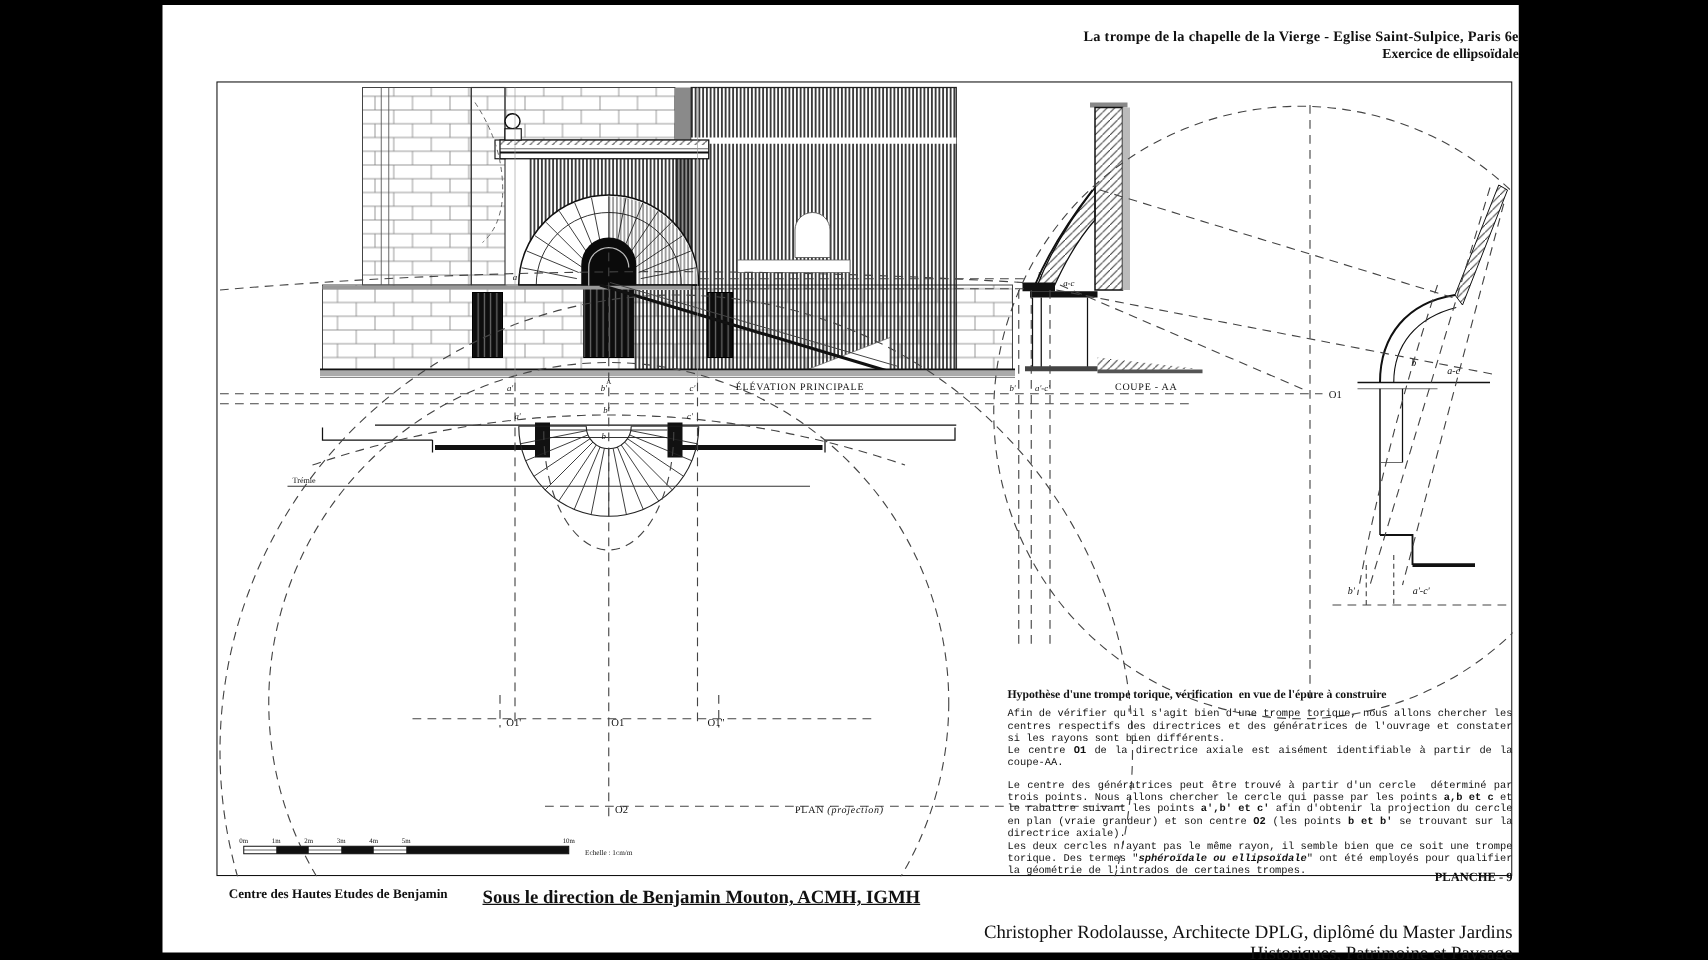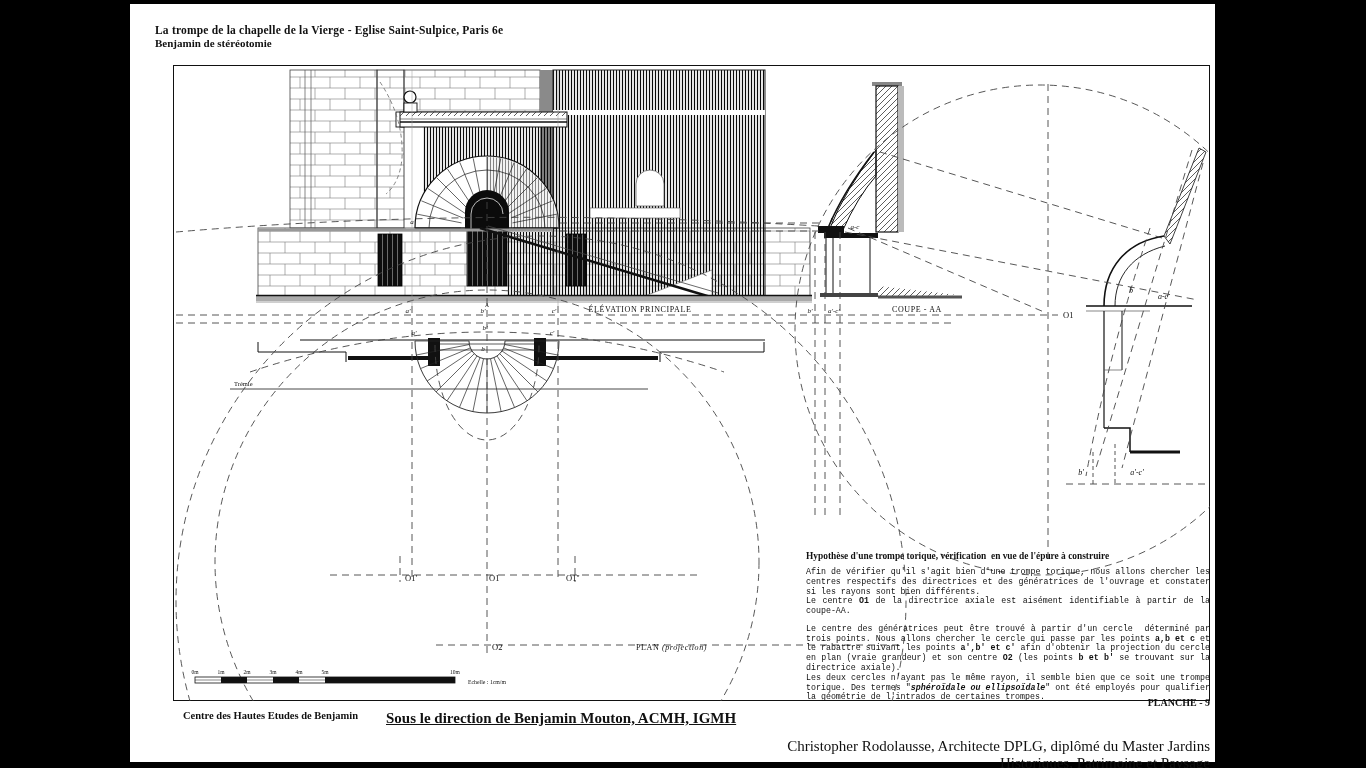--- a/index.html
+++ b/index.html
@@ -1,18 +1,18 @@
 <!DOCTYPE html>
 <html><head>
 <meta charset="utf-8">
 <style>
   html,body{margin:0;padding:0;background:#000;width:1366px;height:768px;overflow:hidden;}
   body{position:relative;font-family:"Liberation Serif",serif;color:#111;}
   .page{position:absolute;left:130px;top:4px;width:1085px;height:758px;background:#fff;}
-  .title{position:absolute;left:130px;top:24px;width:1085px;text-align:left;padding-left:25px;}
+  .title{position:absolute;left:130px;top:24px;width:1085px;text-align:right;}
   .title .t1{font-size:11.5px;font-weight:bold;letter-spacing:.2px;}
   .title .t2{font-size:11px;font-weight:bold;margin-top:1px;}
   .drawing-svg{position:absolute;left:173px;top:65px;width:1037px;height:636px;}
   .notes{position:absolute;left:806px;top:551px;width:404px;}
   .notes h3{margin:0 0 6px 0;font-size:9.4px;font-weight:bold;white-space:pre-wrap;}
   .notes p{margin:0;font-size:8.3px;line-height:1.18;text-align:justify;white-space:pre-wrap;font-family:Liberation Mono, monospace;}
   .notes p + p{margin-top:8px;}
   .planche{position:absolute;left:900px;top:697px;width:310px;text-align:right;font-size:10px;font-weight:bold;}
   .foot-left-1{position:absolute;left:183px;top:710px;font-size:10.5px;font-weight:bold;}
   .foot-left-2{position:absolute;left:386px;top:710px;font-size:15px;font-weight:bold;text-decoration:underline;}
@@ -27,21 +27,21 @@
   .tick{font-size:5.5px;}
   .cap{font-size:5.8px;}
 </style>
 </head>
 <body>
 
 <div class="page"></div>
 
 <div class="title">
   <div class="t1">La trompe de la chapelle de la Vierge - Eglise Saint-Sulpice, Paris 6e</div>
-  <div class="t2">Benjamin de stéréotomie</div>
+  <div class="t2">Exercice de ellipsoïdale</div>
 </div>
 
 <svg class="drawing-svg" viewBox="173 65 1037 636" xmlns="http://www.w3.org/2000/svg">
   <defs>
     <pattern id="ash" width="30" height="22" patternUnits="userSpaceOnUse">
       <path d="M0 0H30 M0 11H30 M0 22H30 M15 0V11 M0 11V22 M30 11V22" stroke="#777" stroke-width="0.6" fill="none"></path>
     </pattern>
     <pattern id="vh" width="3" height="6" patternUnits="userSpaceOnUse">
       <path d="M1.5 0 V6" stroke="#0a0a0a" stroke-width="1.2"></path>
     </pattern>

